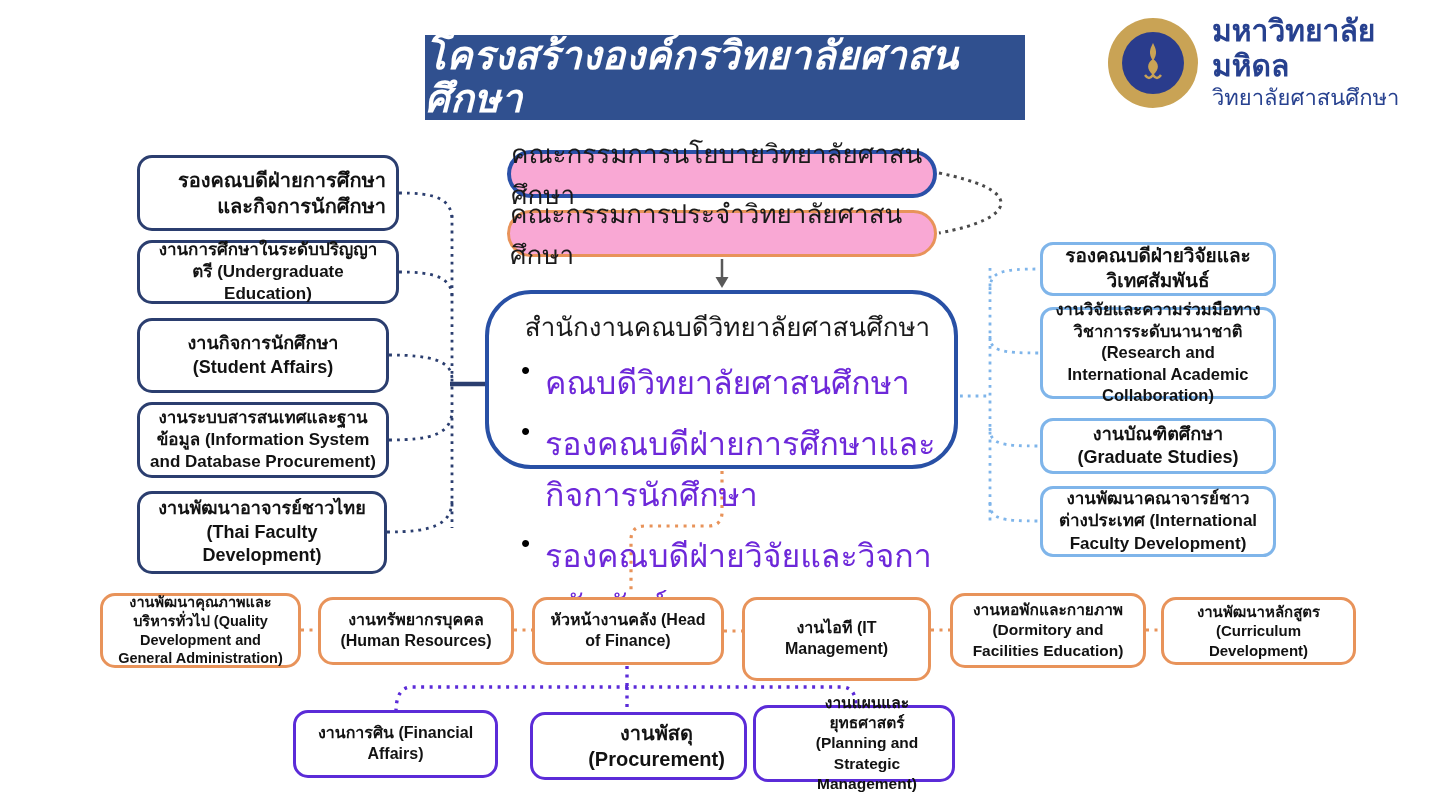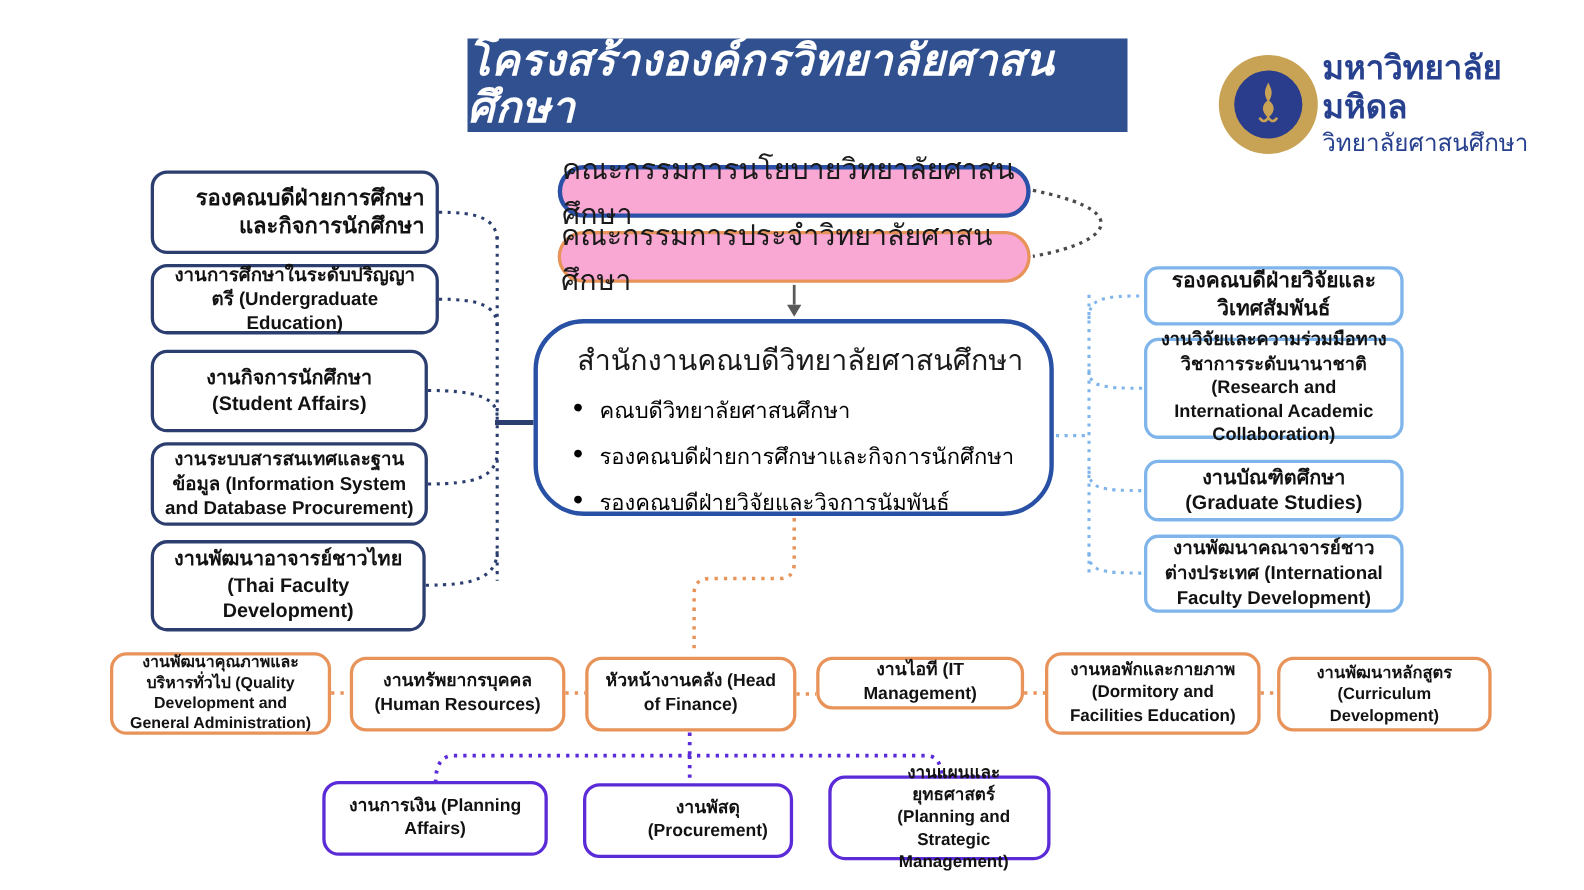--- a/index.html
+++ b/index.html
@@ -6,21 +6,21 @@
   html,body { background:#ffffff; }
   body { font-family:"Liberation Sans","DejaVu Sans",sans-serif; }
   .canvas { position:relative; width:1440px; height:809px; background:#ffffff; overflow:hidden; }
 
   
   .banner { position:absolute; left:425px; top:35px; width:600px; height:85px;
             background:#30508F; display:flex; align-items:center; justify-content:center; z-index:3;font-style:italic; }
   .banner h1 { color:#ffffff; font-size:39px; font-weight:bold; letter-spacing:.5px; line-height:1.1; }
 
   
-  .logo { position:absolute; left:1108px; top:47px; width:320px; height:95px; display:flex; align-items:center; gap:4px; z-index:3; }
+  .logo { position:absolute; left:1108px; top:15px; width:320px; height:95px; display:flex; align-items:center; gap:14px; z-index:3; }
   .seal { width:90px; height:90px; border-radius:50%; background:#C9A355; display:flex; align-items:center; justify-content:center; flex:0 0 auto; }
   .seal-inner { width:62px; height:62px; border-radius:50%; background:#2A3C8C; display:flex; align-items:center; justify-content:center; }
   .logo-text { display:flex; flex-direction:column; line-height:1.15; }
   .logo-text .uni { color:#27418F; font-size:30px; font-weight:bold; }
   .logo-text .col { color:#27418F; font-size:22px; font-weight:normal; margin-top:2px; }
 
   
   .node { position:absolute; background:#ffffff; color:#121212; font-weight:bold;
           display:flex; align-items:center; justify-content:center; text-align:center;
           border-radius:15px; padding:4px 10px; line-height:1.3; z-index:2; }
@@ -35,46 +35,46 @@
           color:#1a1a1a; font-size:26px; z-index:2; }
   .pill.blue   { top:150px; height:48px; border:4px solid #2A50A8; }
   .pill.orangep{ top:210px; height:47px; border:3.5px solid #E8935A; }
 
   
   .dean { position:absolute; left:485px; top:290px; width:473px; height:179px;
           border:4px solid #2850A5; border-radius:46px; background:#fff; z-index:2;
           display:flex; flex-direction:column; justify-content:space-between; padding:12px 18px 16px 30px; }
   .dean .ttl { text-align:center; font-size:26px; color:#1a1a1a; }
   .dean ul { list-style:none; }
-  .dean li { font-size:20px; color:#000000; padding-left:26px; position:relative; margin-top:10px; }
+  .dean li { font-size:32px; color:#6d28d9; padding-left:26px; position:relative; margin-top:10px; }
   .dean li::before { content:"•"; position:absolute; left:2px; top:-2px; font-size:26px; color:#000; }
 
   svg.wires { position:absolute; inset:0; z-index:1; }
 
   
   #L0 { left:137px; top:155px; width:262px; height:76px; font-size:20px;text-align:right; }
   #L1 { left:137px; top:240px; width:262px; height:64px; font-size:17px; }
   #L2 { left:137px; top:318px; width:252px; height:75px; font-size:18px; }
   #L3 { left:137px; top:402px; width:252px; height:76px; font-size:17px; }
   #L4 { left:137px; top:491px; width:250px; height:83px; font-size:18px; }
 
   #R0 { left:1040px; top:242px; width:236px; height:54px; font-size:19px; }
   #R1 { left:1040px; top:307px; width:236px; height:92px; font-size:16.5px; }
   #R2 { left:1040px; top:418px; width:236px; height:56px; font-size:18px; }
   #R3 { left:1040px; top:486px; width:236px; height:71px; font-size:17px; }
 
   #M0 { left:100px;  top:593px; width:201px; height:75px; font-size:14.5px; }
   #M1 { left:318px;  top:597px; width:196px; height:68px; font-size:16px; }
   #M2 { left:532px;  top:597px; width:192px; height:68px; font-size:16px; }
-  #M3 { left:742px;  top:597px; width:189px; height:48px; font-size:16px; }
+  #M3 { left:742px;  top:597px; width:189px; height:84px; font-size:16px; }
   #M4 { left:950px;  top:593px; width:196px; height:75px; font-size:15.5px; }
   #M5 { left:1161px; top:597px; width:195px; height:68px; font-size:15px; }
 
   #B0 { left:293px; top:710px; width:205px; height:68px; font-size:16px; }
-  #B1 { left:530px; top:712px; width:191px; height:68px; font-size:16px;padding-left:46px; }
+  #B1 { left:530px; top:712px; width:217px; height:68px; font-size:20px;padding-left:46px; }
   #B2 { left:753px; top:705px; width:202px; height:77px; font-size:15.5px;padding-left:36px; }
 </style>
 </head>
 <body>
 
 <div class="canvas">
 
   <svg class="wires" width="1440" height="809" viewBox="0 0 1440 809">
 
     <path d="M939 173 C978 181 1001 191 1001 203 C1001 215 978 226 939 233" fill="none" stroke="#4a4a4a" stroke-width="3" stroke-dasharray="3 4.5"></path>
@@ -195,21 +195,21 @@
     <span>งานไอที (IT Management)</span>
   </div>
   <div id="M4" class="node orange">
     <span>งานหอพักและกายภาพ (Dormitory and Facilities Education)</span>
   </div>
   <div id="M5" class="node orange">
     <span>งานพัฒนาหลักสูตร (Curriculum Development)</span>
   </div>
 
   <div id="B0" class="node purple">
-    <span>งานการเงิน (Planning Affairs)</span>
+    <span>งานการศิน (Financial Affairs)</span>
   </div>
   <div id="B1" class="node purple">
     <span>งานพัสดุ (Procurement)</span>
   </div>
   <div id="B2" class="node purple">
     <span>งานแผนและยุทธศาสตร์ (Planning and Strategic Management)</span>
   </div>
 
 </div>
 

